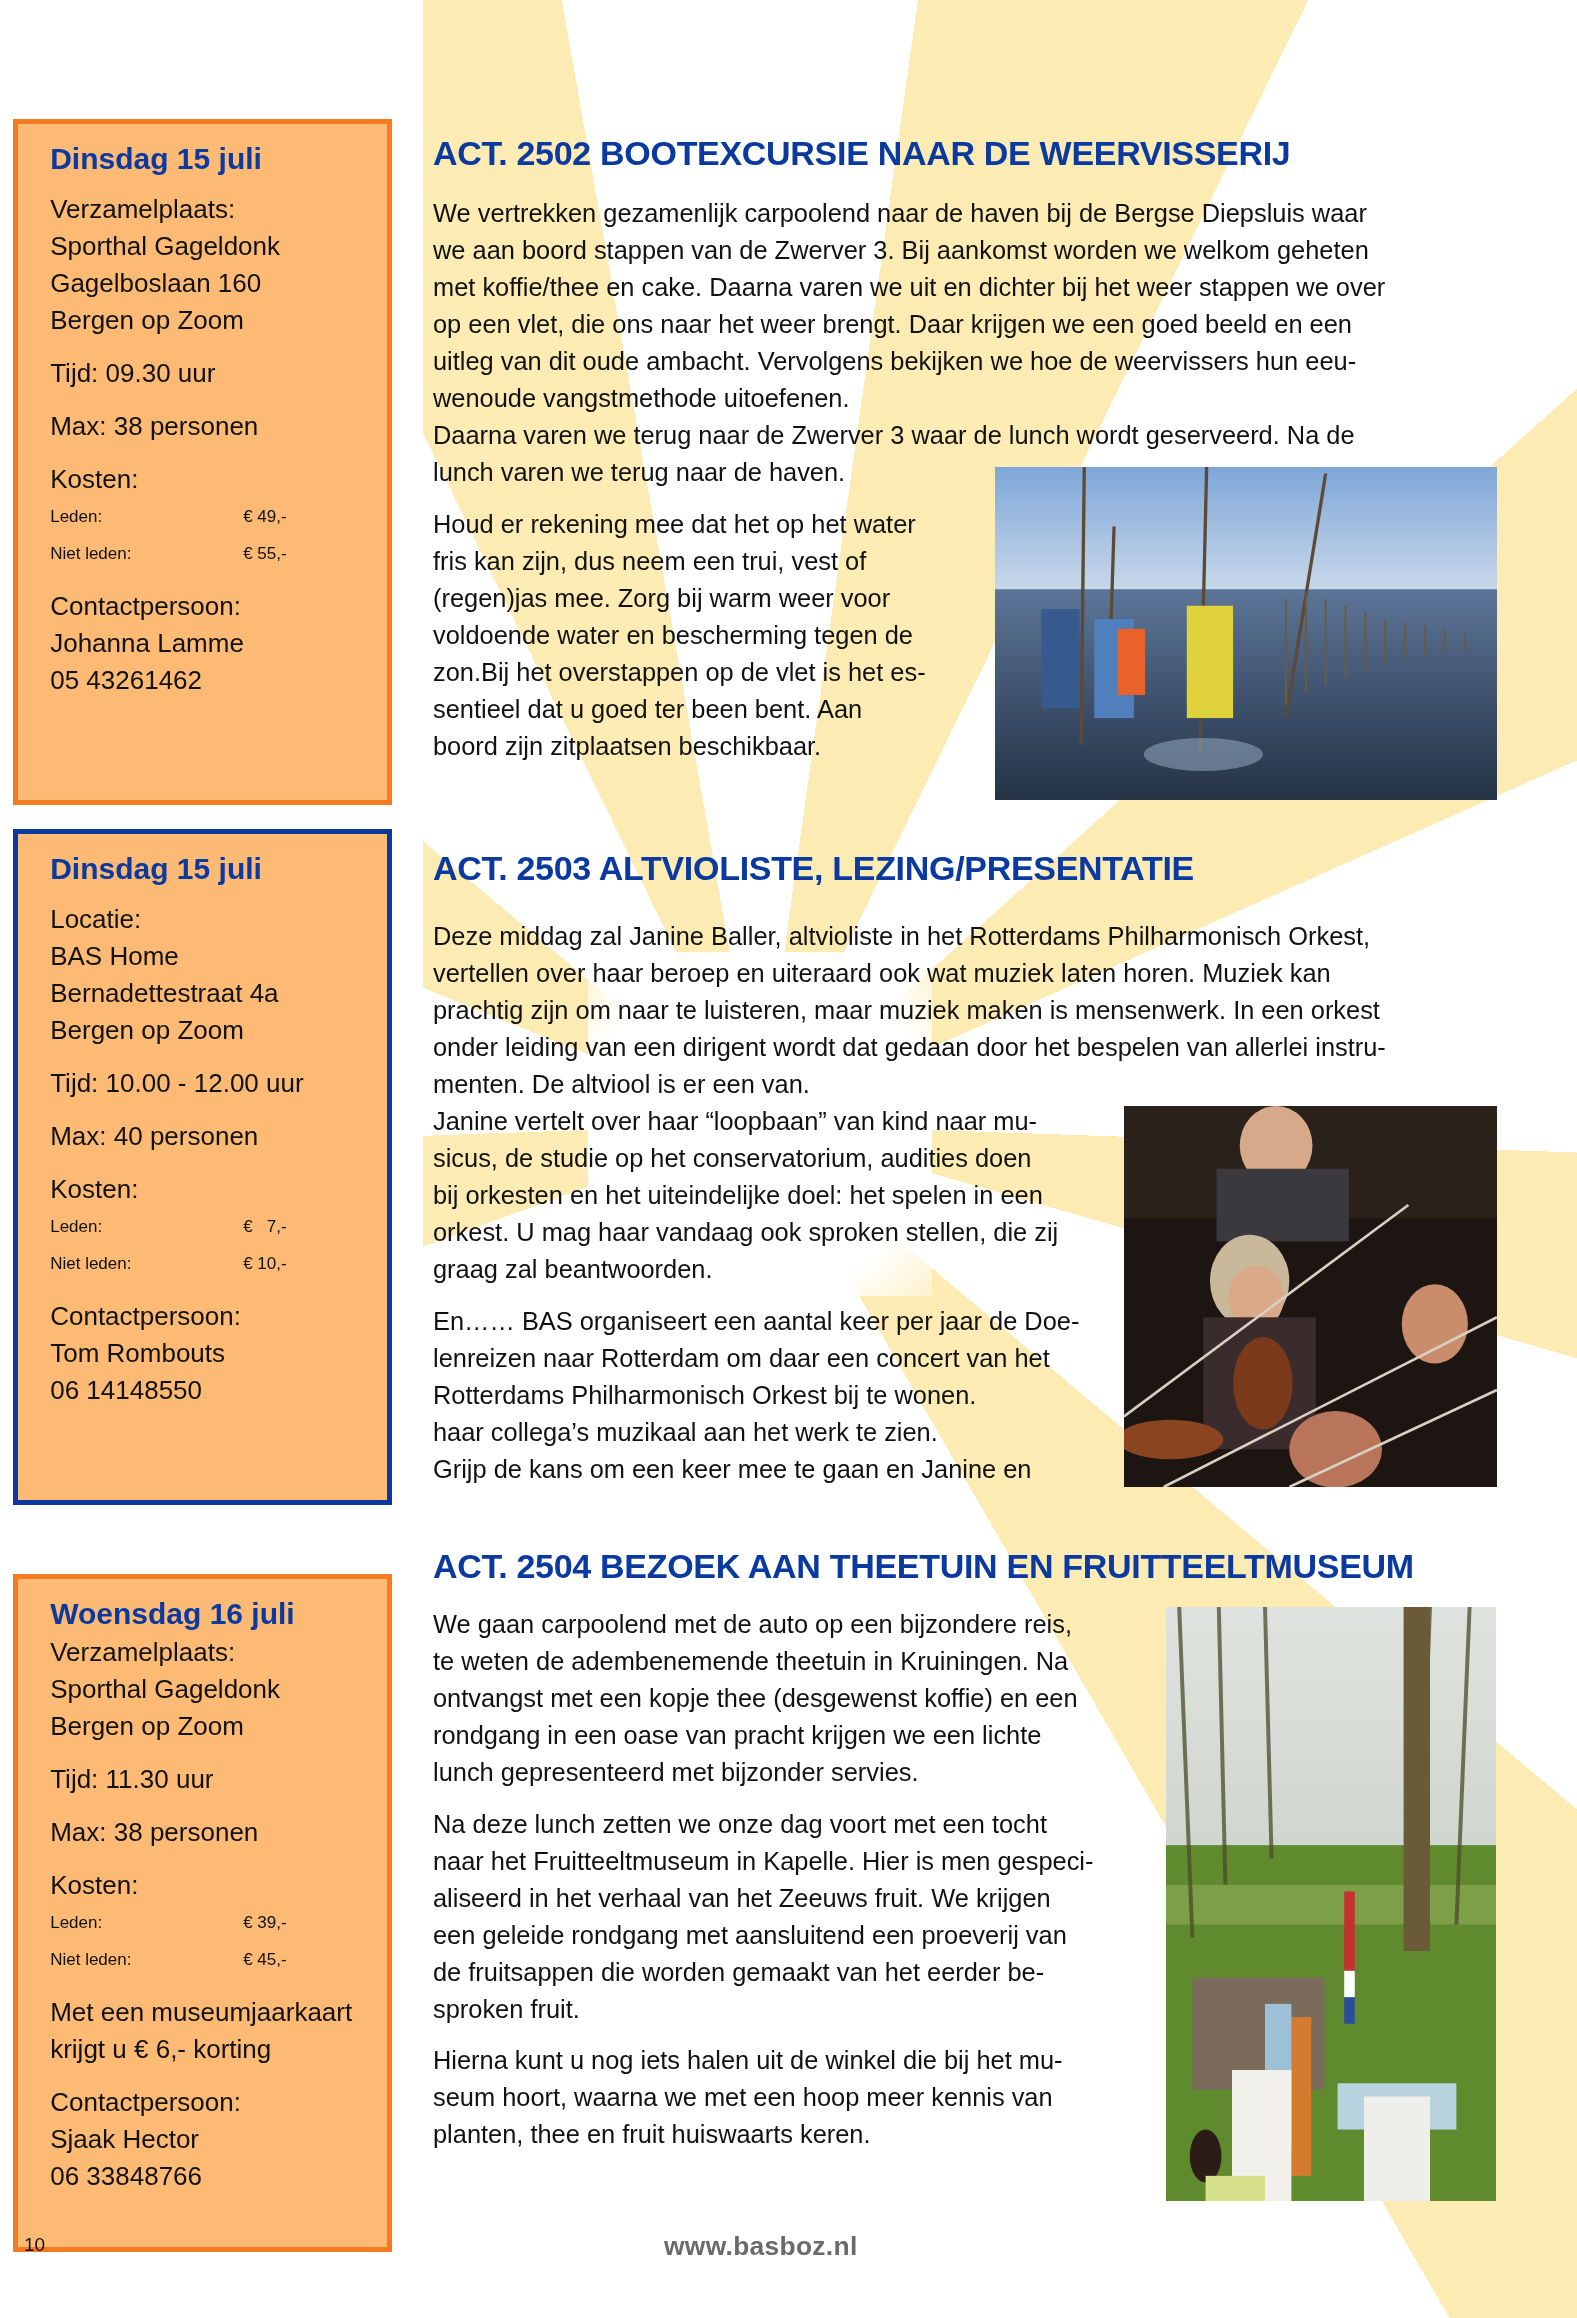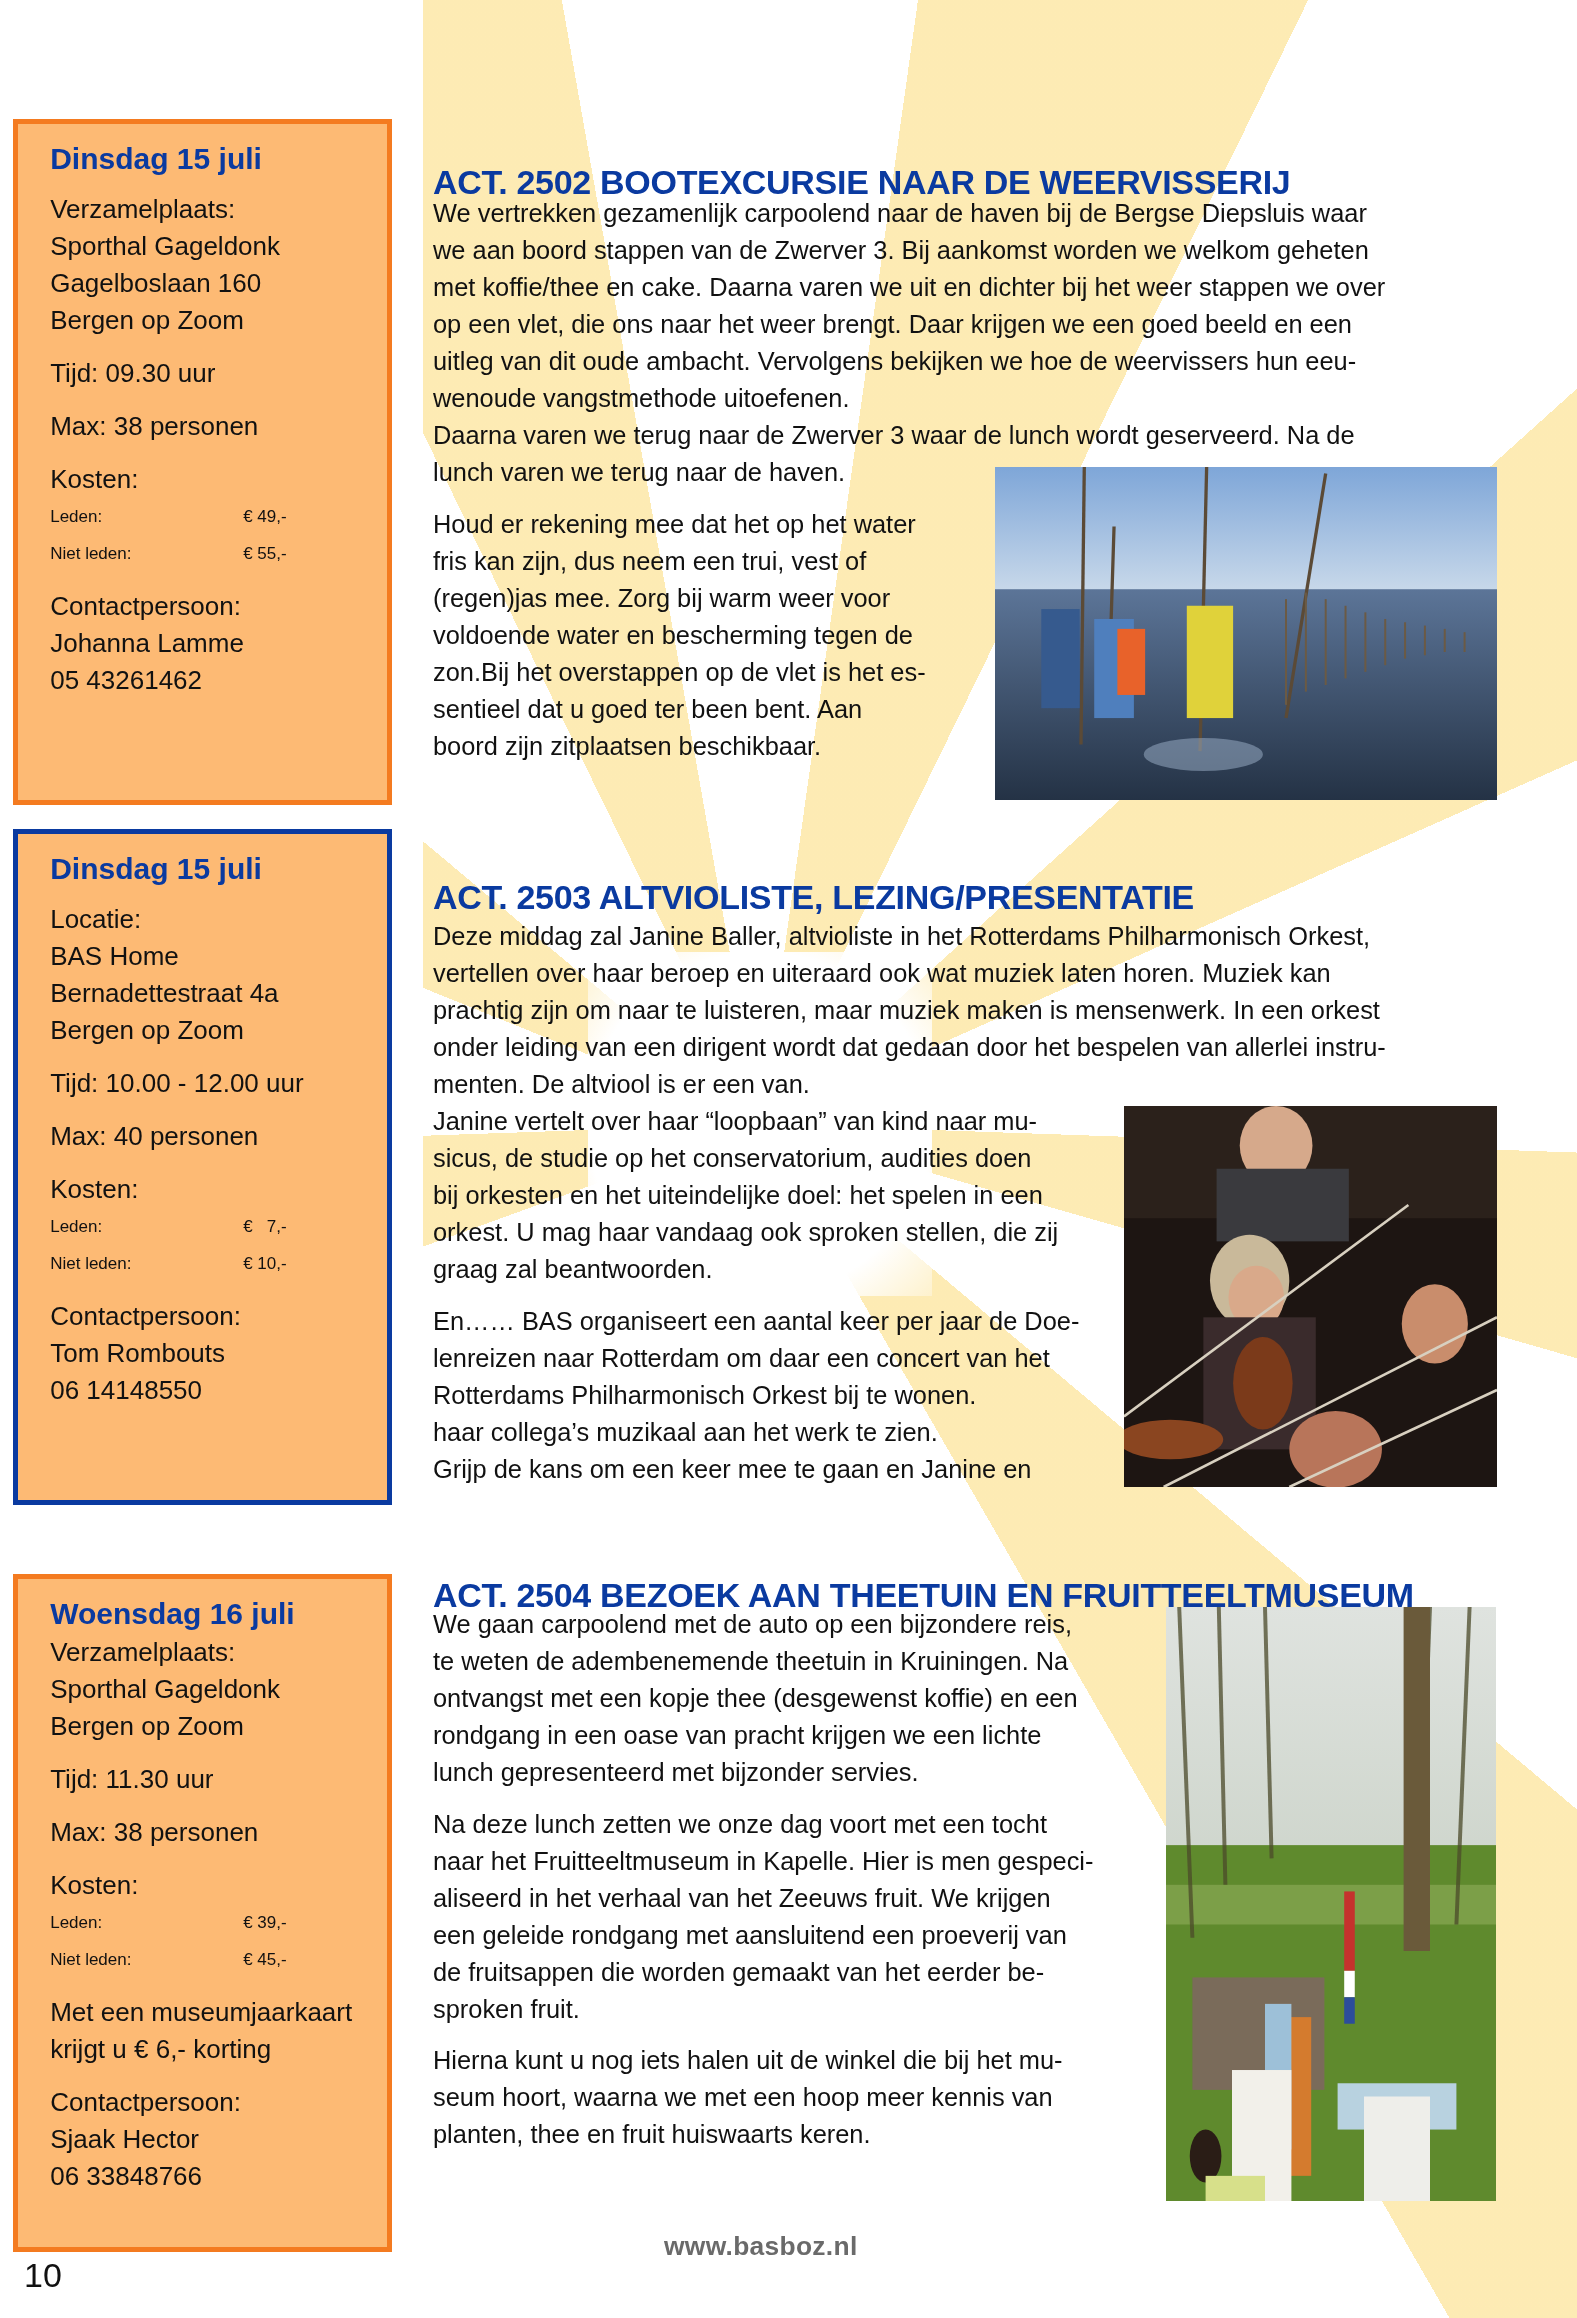--- a/index.html
+++ b/index.html
@@ -48,34 +48,33 @@
     color: #0a3aa0; font-weight: bold; font-size: 30px; line-height: 40px; margin: 0 0 12px 0;
   }
   .box-line { font-size: 26px; line-height: 37px; white-space: nowrap; }
   .gap { height: 16px; }
   .price-row { display: flex; font-size: 17px; line-height: 37px; white-space: nowrap; }
   .price-row .lbl { width: 193px; }
   .section-title {
     position: absolute; left: 433px; z-index: 2;
     color: #0a3aa0; font-weight: bold; font-size: 34px; line-height: 42px; white-space: nowrap;
     letter-spacing: -0.3px;
-    margin-top: 29px;
   }
   .body-text {
     position: absolute; left: 433px; z-index: 2;
     font-size: 25.4px; line-height: 37px; white-space: nowrap; color: #111;
   }
   .para-gap { height: 14.5px; }
   .photo { position: absolute; z-index: 2; overflow: hidden; }
   .footer-url {
     position: absolute; left: 664px; top: 2231px; z-index: 2;
     font-size: 26.4px; font-weight: bold; color: #6a6a6a; letter-spacing: 0.3px;
   }
   .page-num {
-    position: absolute; left: 24px; top: 2234px; z-index: 2; font-size: 34px; color: #111; margin-top: 22px;
+    position: absolute; left: 24px; top: 2234px; z-index: 2; font-size: 19px; color: #111;
   }
 </style>
 </head>
 <body>
 
 <div class="bg-rays"></div>
 <div class="bg-mask"></div>
 <div class="bg-leftmask"></div>
 
 <div class="box" style="top:119px;height:686px;">

